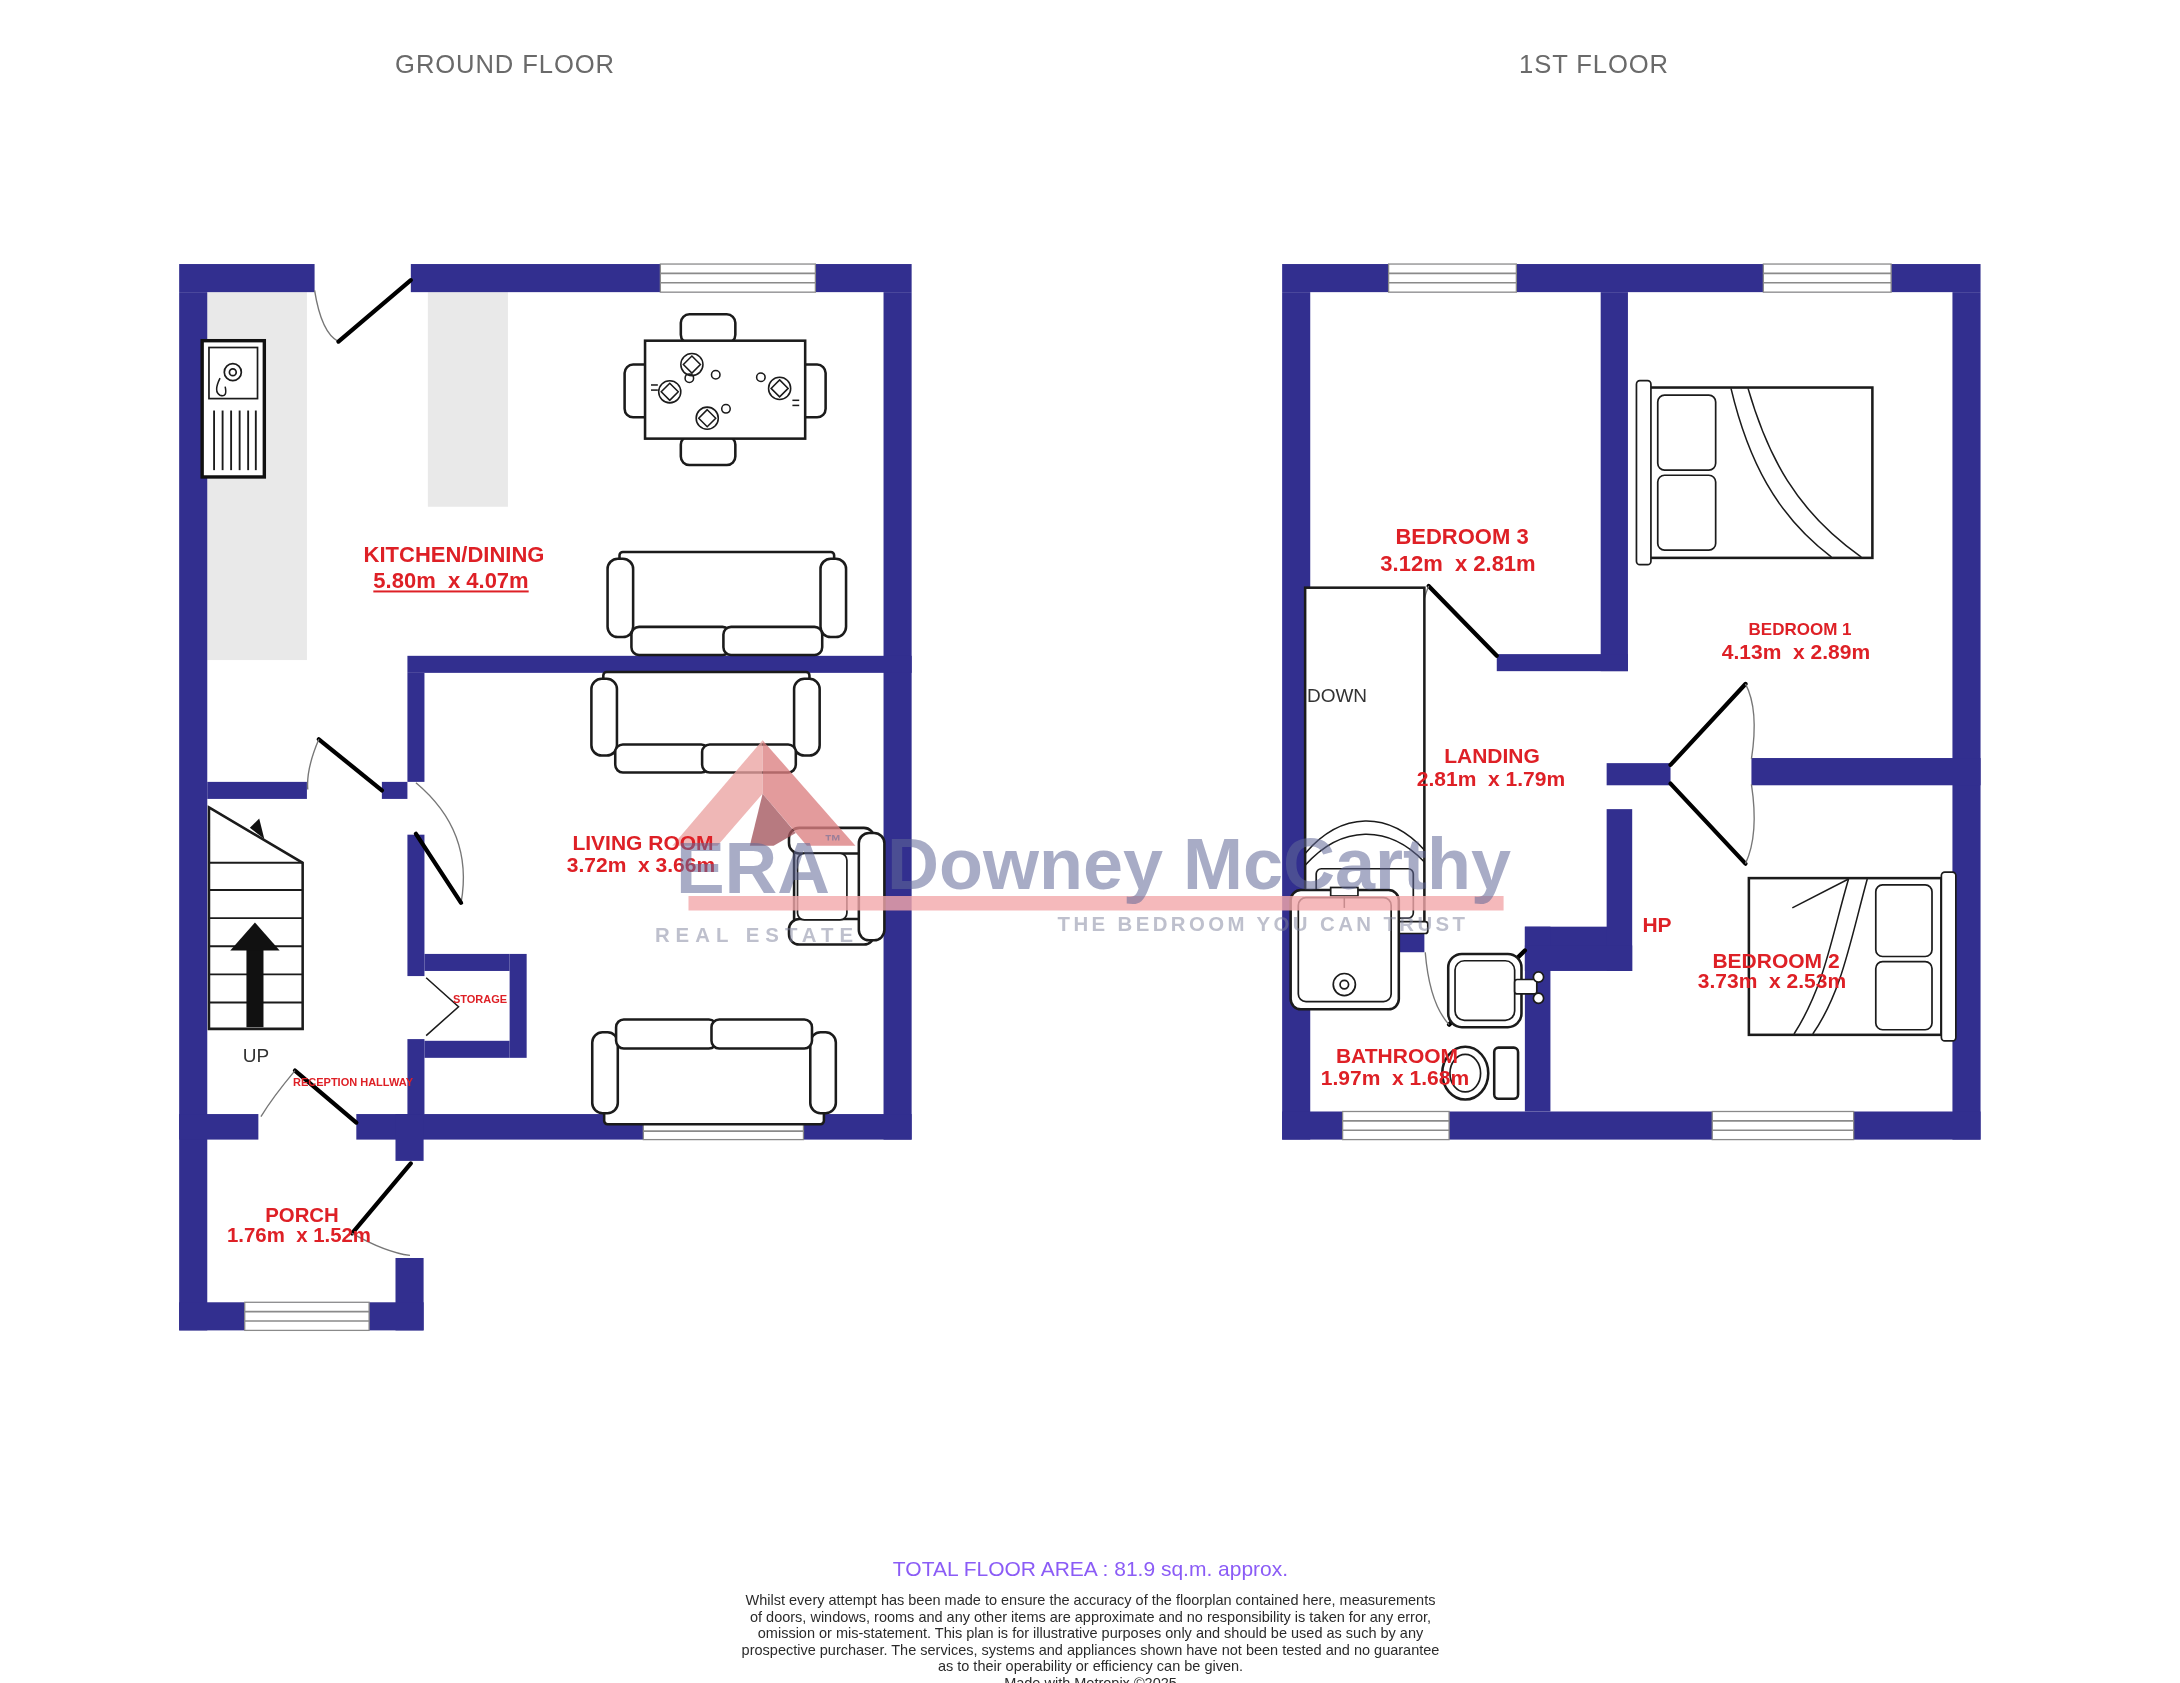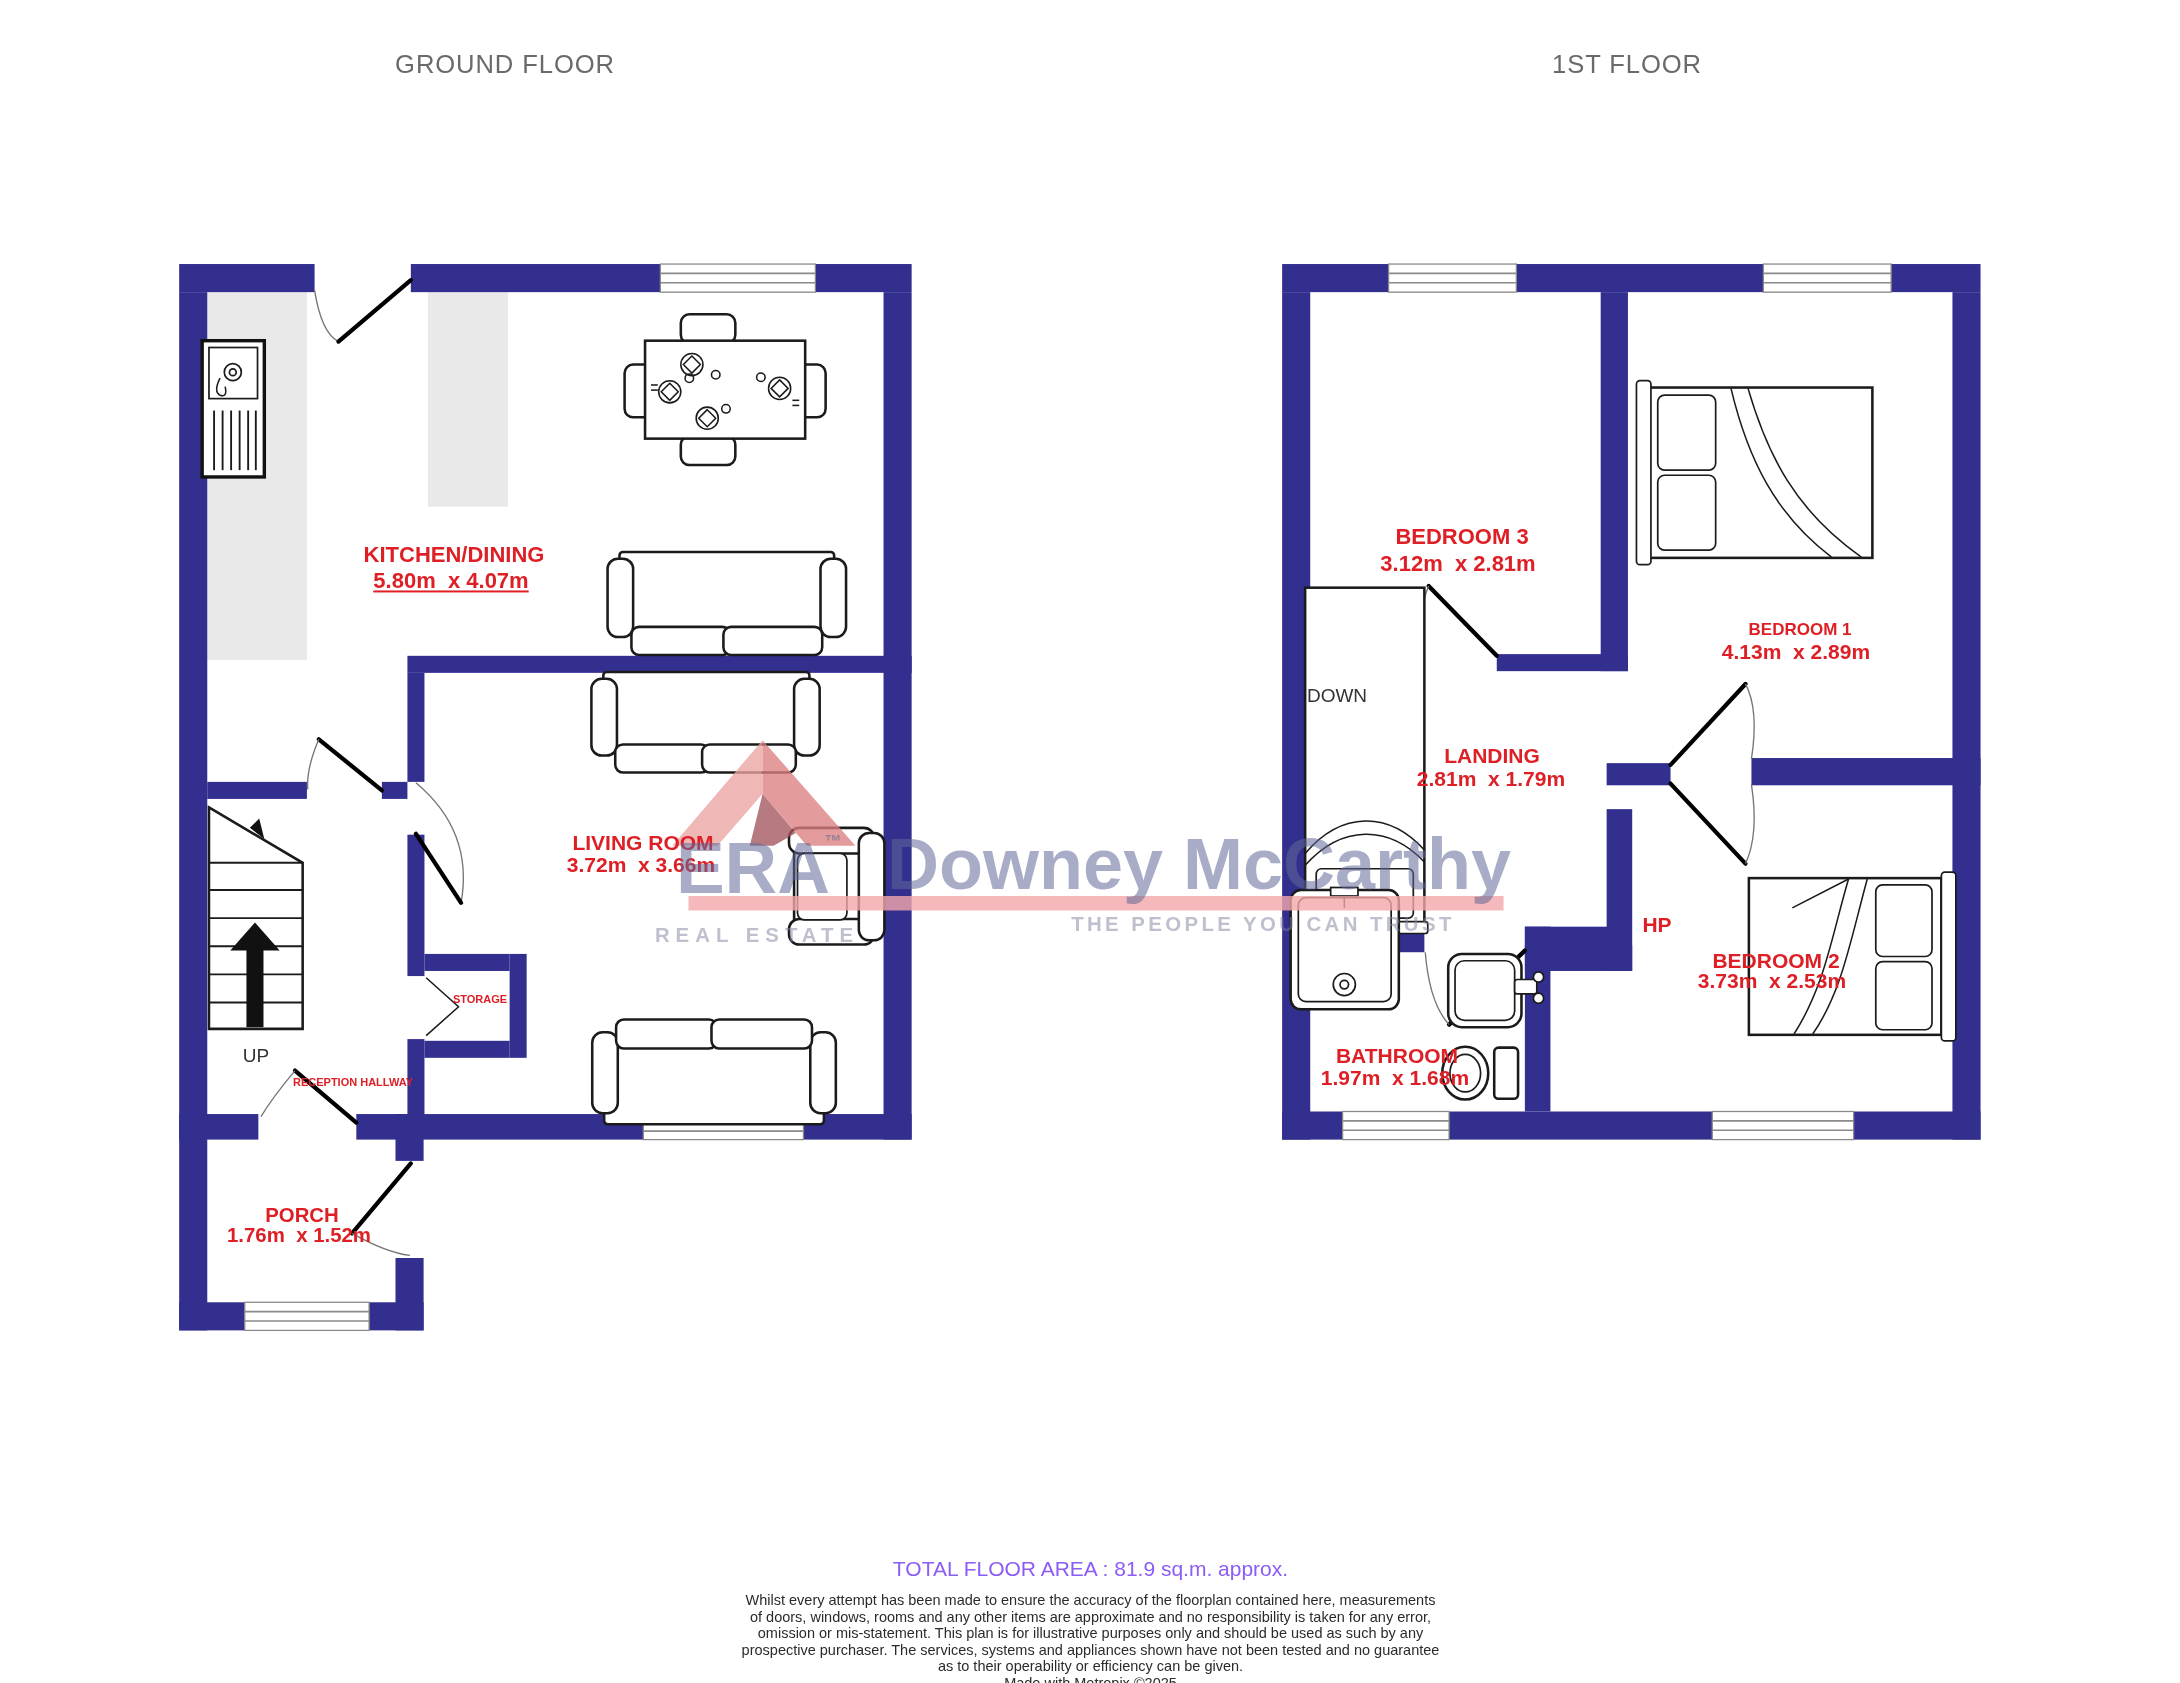--- a/index.html
+++ b/index.html
@@ -303,21 +303,21 @@
 
   <g opacity="0.78">
     <polygon points="789,993 895,869 895,932 842,993" fill="#EBA3A2"></polygon>
     <polygon points="895,869 1004,993 947,993 895,932" fill="#DC7F81"></polygon>
     <polygon points="895,932 934,978 908,993 880,993" fill="#A4555D"></polygon>
   </g>
   <rect x="808" y="1052" width="957" height="17" fill="#F2A8AA" opacity="0.8"></rect>
 </svg>
 
 <div class="lb gray" style="left:505px;top:64px;font-size:25.6px;">GROUND FLOOR</div>
-<div class="lb gray" style="left:1627px;top:64px;font-size:25.6px;">1ST FLOOR</div>
+<div class="lb gray" style="left:1594px;top:64px;font-size:25.6px;">1ST FLOOR</div>
 
 <div class="lb" style="left:454px;top:555px;font-size:22px;">KITCHEN/DINING</div>
 <div class="lb" style="left:451px;top:581px;font-size:22px;text-decoration:underline;">5.80m  x 4.07m</div>
 <div class="lb" style="left:643px;top:843px;font-size:21px;">LIVING ROOM</div>
 <div class="lb" style="left:641px;top:865px;font-size:21px;">3.72m  x 3.66m</div>
 <div class="lb" style="left:353px;top:1083px;font-size:11px;">RECEPTION HALLWAY</div>
 <div class="lb dir" style="left:256px;top:1056px;font-size:19px;">UP</div>
 <div class="lb" style="left:480px;top:1000px;font-size:11px;">STORAGE</div>
 <div class="lb" style="left:302px;top:1216px;font-size:20.4px;">PORCH</div>
 <div class="lb" style="left:299px;top:1236px;font-size:20.4px;">1.76m  x 1.52m</div>
@@ -332,21 +332,21 @@
 <div class="lb" style="left:1657px;top:925px;font-size:21px;">HP</div>
 <div class="lb" style="left:1397px;top:1056px;font-size:21px;">BATHROOM</div>
 <div class="lb" style="left:1395px;top:1078px;font-size:21px;">1.97m  x 1.68m</div>
 <div class="lb" style="left:1776px;top:961px;font-size:21px;">BEDROOM 2</div>
 <div class="lb" style="left:1772px;top:981px;font-size:21px;">3.73m  x 2.53m</div>
 
 <div class="wm" style="left:753px;top:867px;font-size:73px;">ERA</div>
 <div class="wm" style="left:833px;top:842px;font-size:17px;">™</div>
 <div class="wm" style="left:1199px;top:864px;font-size:72px;">Downey McCarthy</div>
 <div class="wm wm-light" style="left:757px;top:935px;font-size:20.4px;letter-spacing:6px;">REAL ESTATE</div>
-<div class="wm wm-light" style="left:1263px;top:924px;font-size:20.4px;letter-spacing:3.4px;">THE PEOPLE YOU CAN TRUST</div>
+<div class="wm wm-light" style="left:1263px;top:924px;font-size:20.4px;letter-spacing:3.4px;">THE BEDROOM YOU CAN TRUST</div>
 
 <div class="footer">
   <div class="area">TOTAL FLOOR AREA : 81.9 sq.m. approx.</div>
   <div class="disc">
     <div>Whilst every attempt has been made to ensure the accuracy of the floorplan contained here, measurements</div>
     <div>of doors, windows, rooms and any other items are approximate and no responsibility is taken for any error,</div>
     <div>omission or mis-statement. This plan is for illustrative purposes only and should be used as such by any</div>
     <div>prospective purchaser. The services, systems and appliances shown have not been tested and no guarantee</div>
     <div>as to their operability or efficiency can be given.</div>
     <div>Made with Metropix ©2025</div>

